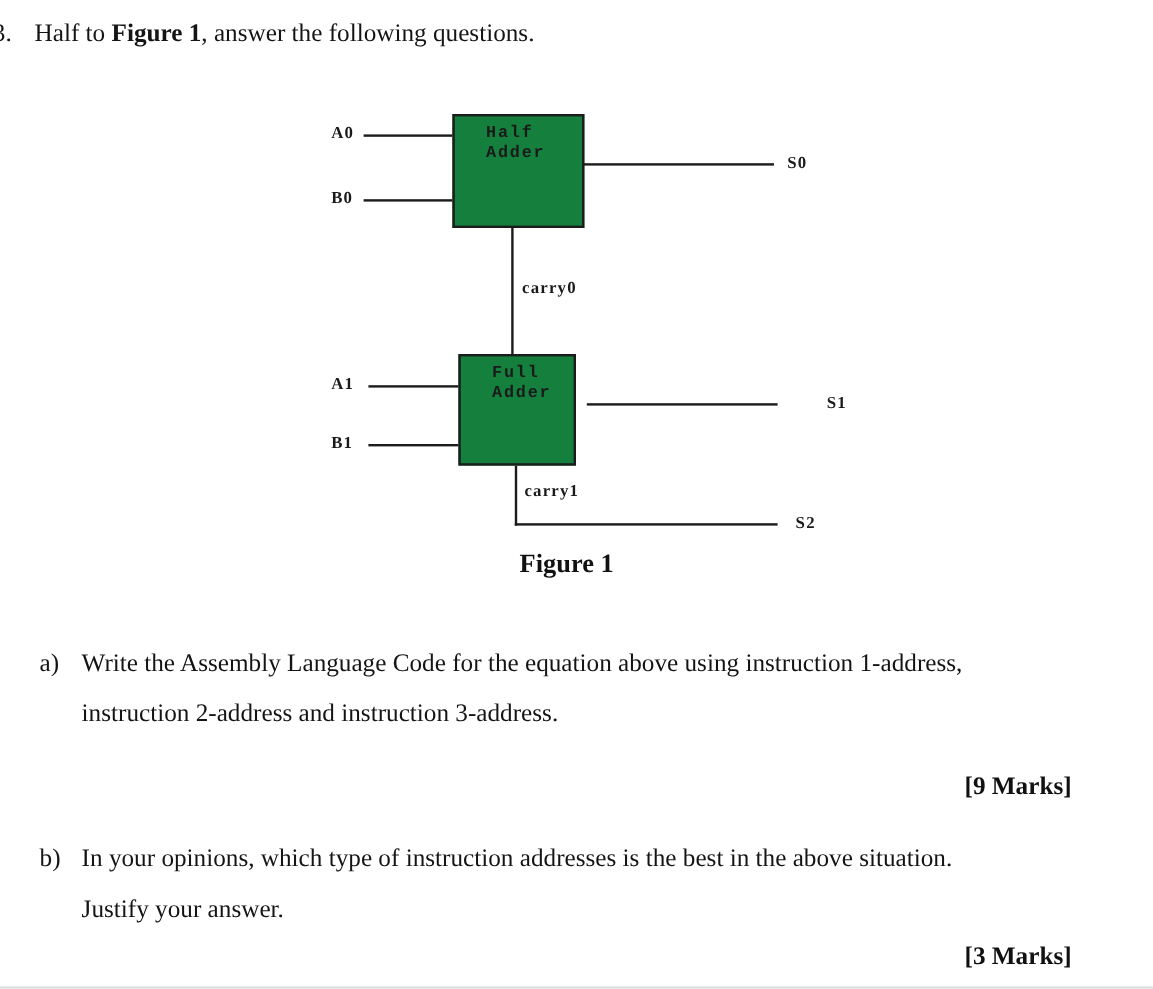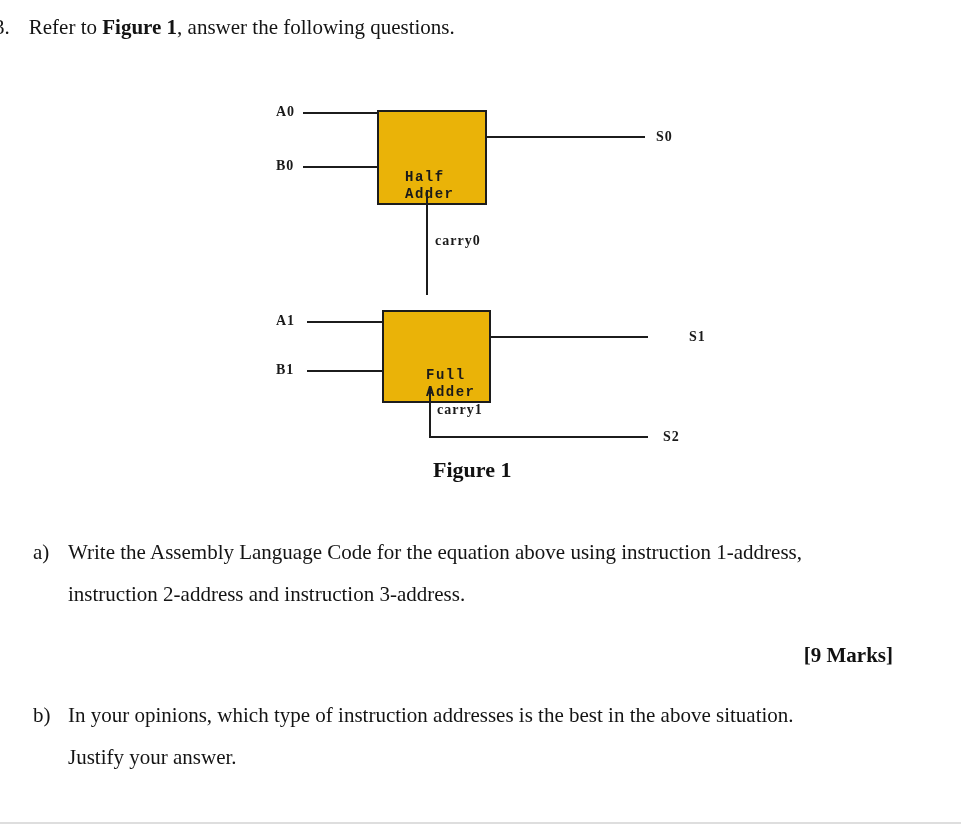--- a/index.html
+++ b/index.html
@@ -26,25 +26,24 @@
   .bold { font-weight: bold; }
 
   
   .hline, .vline { position: absolute; background: #1c1c1c; }
   .hline { height: 2px; }
   .vline { width: 2px; }
 
   .adder-box {
     position: absolute;
     border: 2px solid #1c1c1c;
-    background: #eab308;
+    background: #15803d;
     box-sizing: border-box;
     display: flex;
-    align-items: flex-end;
-    margin-top: 15px;
+    align-items: flex-start;
   }
   .adder-label {
     font-family: "Liberation Mono", monospace;
     font-weight: bold;
     font-size: 14px;
     line-height: 17px;
     letter-spacing: 1.5px;
     color: #1a1a1a;
     white-space: pre-line;
     padding-left: 26px;
@@ -89,29 +88,29 @@
     background: #dededе;
     background: #dedede;
   }
 </style>
 </head>
 <body>
 
 <div class="page">
 
   <div class="header-line">
-    <span class="qnum">3.</span><span>Refer to </span><span class="bold">Figure 1</span><span>, answer the following questions.</span>
+    <span class="qnum">3.</span><span>Half to </span><span class="bold">Figure 1</span><span>, answer the following questions.</span>
   </div>
 
   <div class="adder-box" style="left:377px; top:95px; width:110px; height:95px;">
     <div class="adder-label">Half
 Adder</div>
   </div>
 
-  <div class="adder-box" style="left:382px; top:295px; width:109px; height:93px;padding-left:16px;">
+  <div class="adder-box" style="left:382px; top:295px; width:98px; height:93px;">
     <div class="adder-label">Full
 Adder</div>
   </div>
 
   <div class="hline" style="left:303px; top:112px; width:74px;"></div>
   <div class="hline" style="left:303px; top:166px; width:74px;"></div>
   <div class="hline" style="left:307px; top:321px; width:75px;"></div>
   <div class="hline" style="left:307px; top:370px; width:75px;"></div>
 
   <div class="hline" style="left:485px; top:136px; width:160px;"></div>
@@ -134,16 +133,17 @@
   <div class="fig-caption">Figure 1</div>
 
   <div class="q-text" style="left:33px; top:540px;">a)</div>
   <div class="q-text" style="left:68px; top:540px;text-align:center;">Write the Assembly Language Code for the equation above using instruction 1-address,</div>
   <div class="q-text" style="left:68px; top:582px;">instruction 2-address and instruction 3-address.</div>
   <div class="q-marks" style="top:620px;margin-top:23px;">[9 Marks]</div>
 
   <div class="q-text" style="left:33px; top:703px;">b)</div>
   <div class="q-text" style="left:68px; top:703px;text-align:right;">In your opinions, which type of instruction addresses is the best in the above situation.</div>
   <div class="q-text" style="left:68px; top:745px;">Justify your answer.</div>
+  <div class="q-marks" style="top:784px;">[3 Marks]</div>
 
   <div class="page-bottom-edge"></div>
 
 </div>
 
 </body></html>

